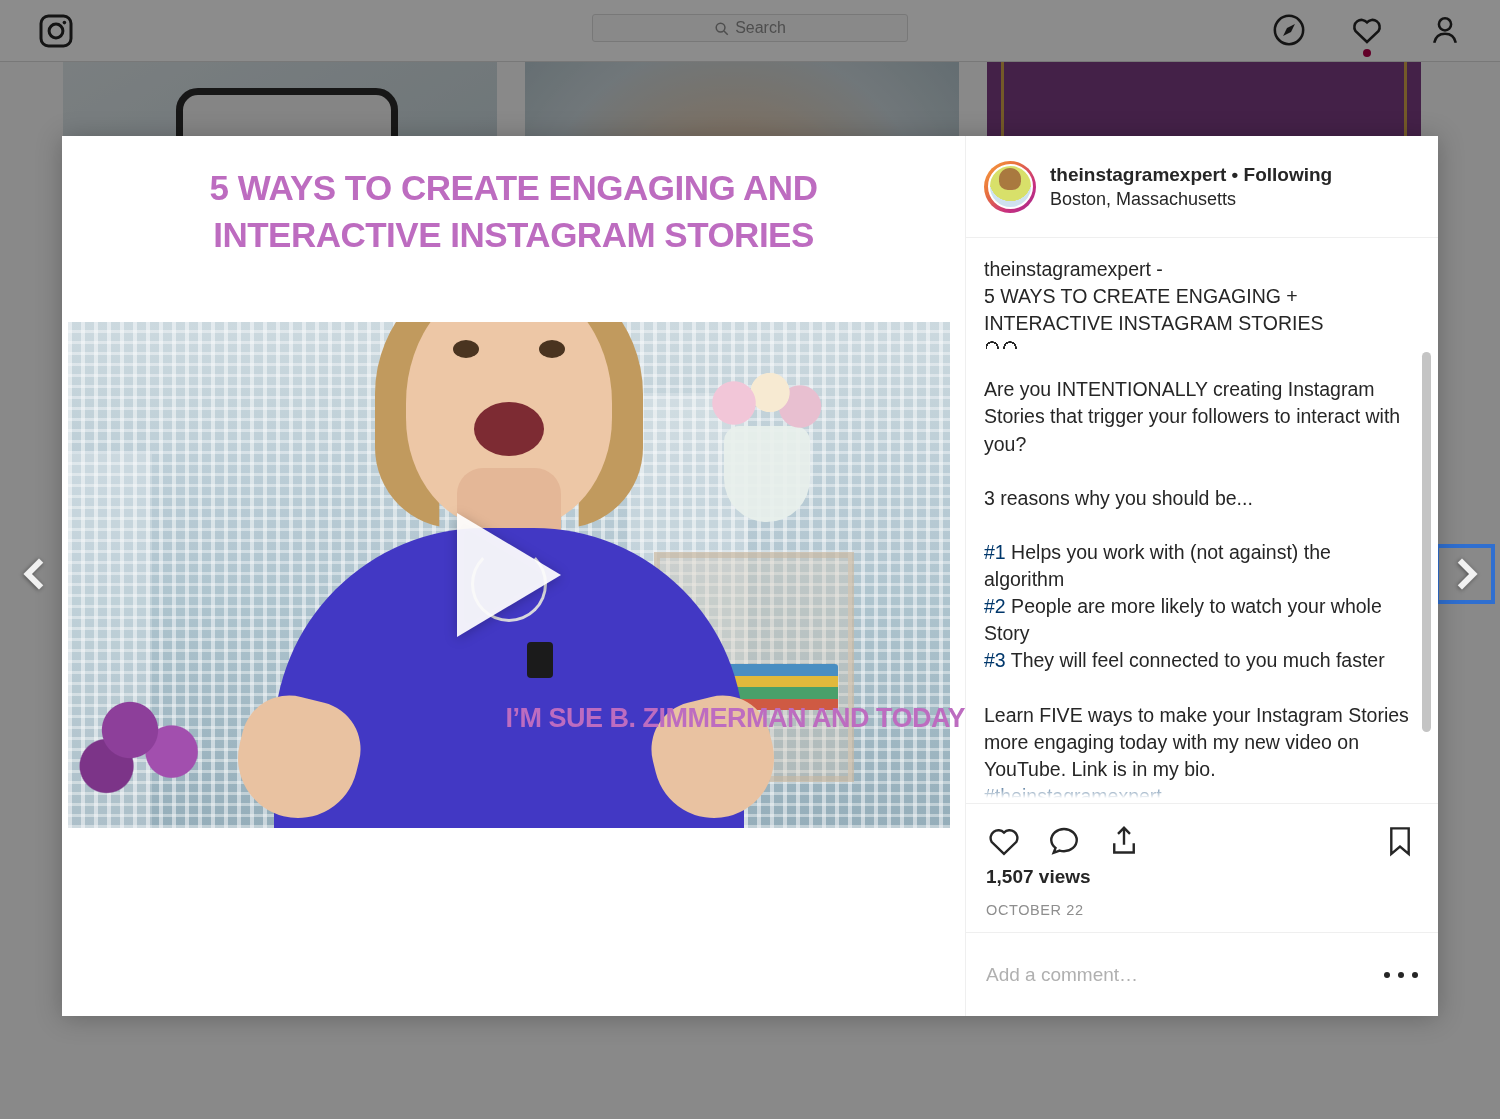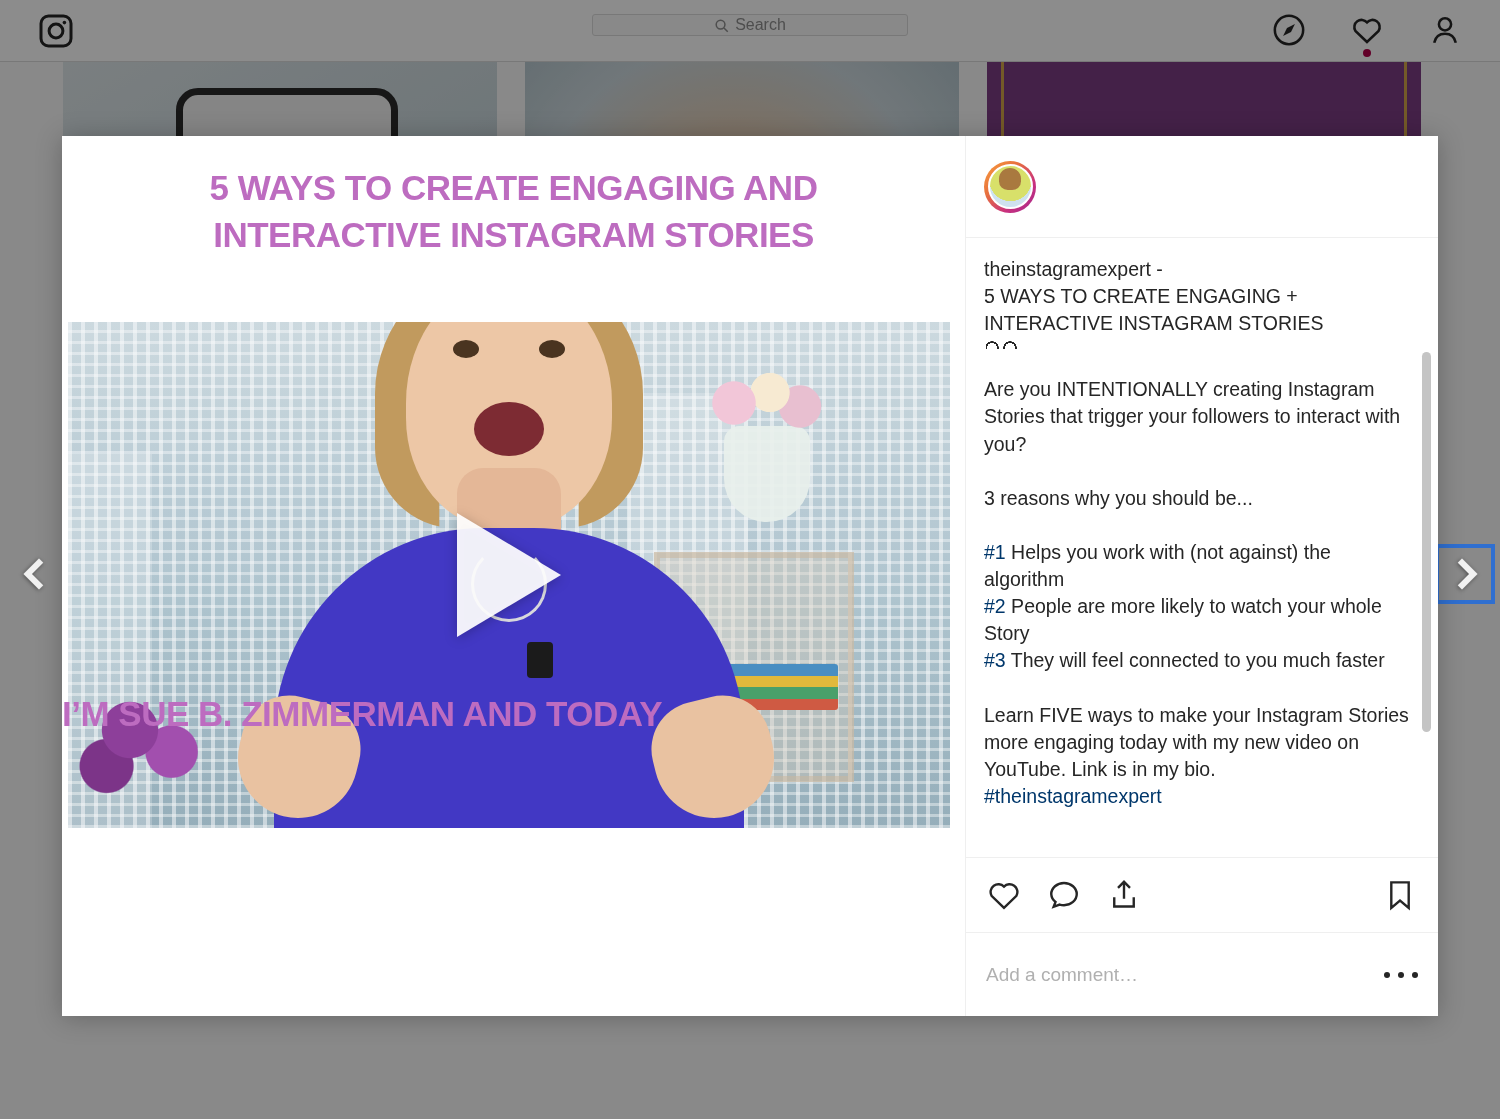--- a/index.html
+++ b/index.html
@@ -13,21 +13,21 @@
   
   #page { position: absolute; inset: 0; background: #fafafa; }
 
   #topbar {
     position: absolute; top: 0; left: 0; width: 1500px; height: 62px;
     background: #fff; border-bottom: 1px solid #dbdbdb;
     display: flex; align-items: center;
   }
   #ig-logo { position: absolute; left: 38px; top: 13px; width: 36px; height: 36px; }
   #searchbox {
-    position: absolute; left: 592px; top: 14px; width: 316px; height: 22px;
+    position: absolute; left: 592px; top: 14px; width: 316px; height: 28px;
     background: #fafafa; border: 1px solid #dbdbdb; border-radius: 3px;
     display: flex; align-items: center; justify-content: center; gap: 6px;
   }
   #searchbox .ph { color: #8e8e8e; font-size: 16px; }
   #nav-icons {
     position: absolute; right: 38px; top: 13px;
     display: flex; align-items: center; gap: 44px;
   }
   .navicon { position: relative; width: 34px; height: 34px; }
   .dot {
@@ -210,22 +210,22 @@
   #play-btn {
     position: absolute; left: 50%; top: 50%; transform: translate(-50%,-50%);
     width: 0; height: 0;
     border-left: 104px solid rgba(255,255,255,.93);
     border-top: 62px solid transparent;
     border-bottom: 62px solid transparent;
     filter: drop-shadow(0 2px 6px rgba(0,0,0,.25));
     cursor: pointer;
   }
   #media-subtitle {
-    position: absolute; bottom: 86px; left: 0; right: 0; text-align: left;
-    color: #bd6cc0; font-weight: 700; font-size: 35px; letter-spacing: -.5px;
+    position: absolute; bottom: 86px; left: 0; right: 0; text-align: right;
+    color: #bd6cc0; font-weight: 700; font-size: 27px; letter-spacing: -.5px;
   }
 
   
   #panel { width: 473px; height: 880px; display: flex; flex-direction: column; border-left: 1px solid #efefef; }
 
   #post-header {
     height: 102px; display: flex; align-items: center; padding: 0 18px;
     border-bottom: 1px solid #efefef; flex: 0 0 auto; cursor: pointer;
   }
   #avatar-ring {
@@ -401,20 +401,24 @@
 
     <div id="media-subtitle">I’M SUE B. ZIMMERMAN AND TODAY</div>
   </div>
 
   <div id="panel">
 
     <div id="post-header">
       <div id="avatar-ring">
         <div id="avatar-inner"></div>
       </div>
+      <div class="meta">
+        <div id="username-line">theinstagramexpert • Following</div>
+        <div id="location-line">Boston, Massachusetts</div>
+      </div>
     </div>
 
     <div id="caption-scroll">
       <div id="caption-text"><span class="u">theinstagramexpert</span> -
 5 WAYS TO CREATE ENGAGING +
 INTERACTIVE INSTAGRAM STORIES
 <span class="squiggle"></span>
 Are you INTENTIONALLY creating Instagram Stories that trigger your followers to interact with you?
 
 3 reasons why you should be...
@@ -441,20 +445,22 @@
         </svg>
         <svg class="act" viewBox="0 0 24 24" fill="none" stroke="#262626" stroke-width="1.6">
           <path d="M12 3.5v11"></path>
             <path d="M8 7.2 12 3.2l4 4"></path>
           <path d="M5.5 13.5v6.2h13v-6.2"></path>
         </svg>
         <svg class="act" id="bookmark-btn" viewBox="0 0 24 24" fill="none" stroke="#262626" stroke-width="1.6">
           <path d="M6.2 3.6h11.6v17L12 15.7 6.2 20.6z"></path>
         </svg>
       </div>
+      <div id="views-count">1,507 views</div>
+      <div id="post-date">OCTOBER 22</div>
     </div>
 
     <div id="comment-bar">
       <input id="comment-input" type="text" placeholder="Add a comment…" style="">
       <div id="more-btn">
         <i></i>
         <i></i>
         <i></i>
       </div>
     </div>

